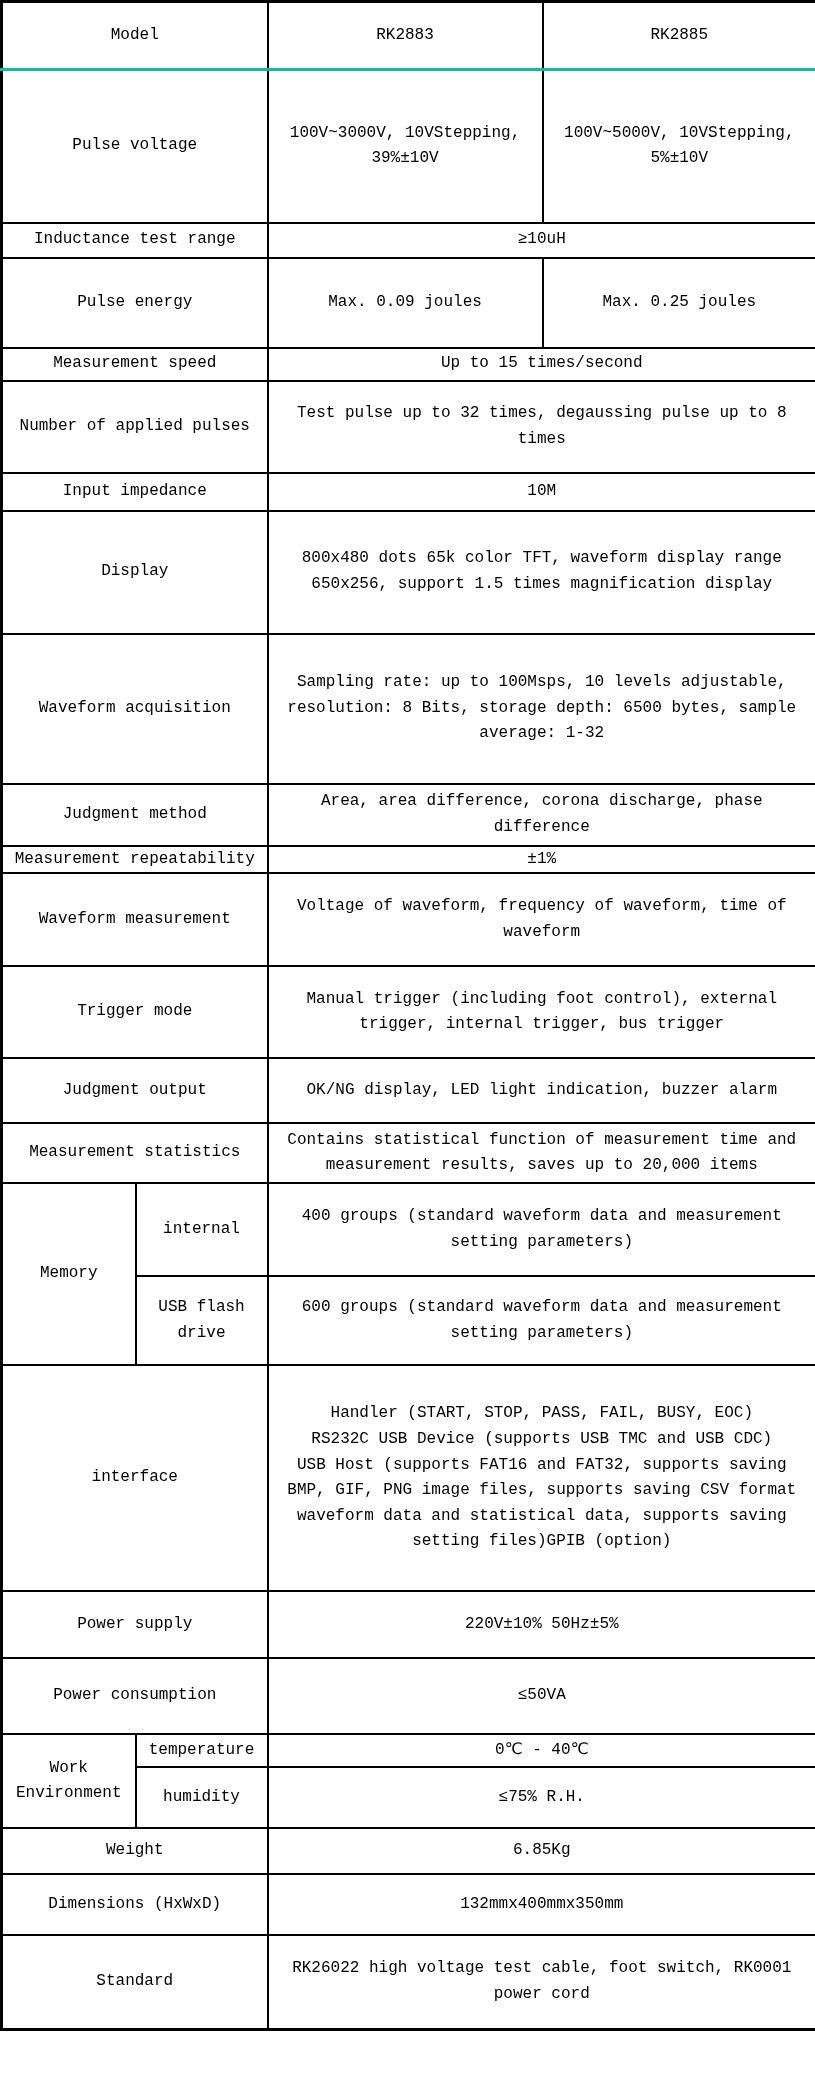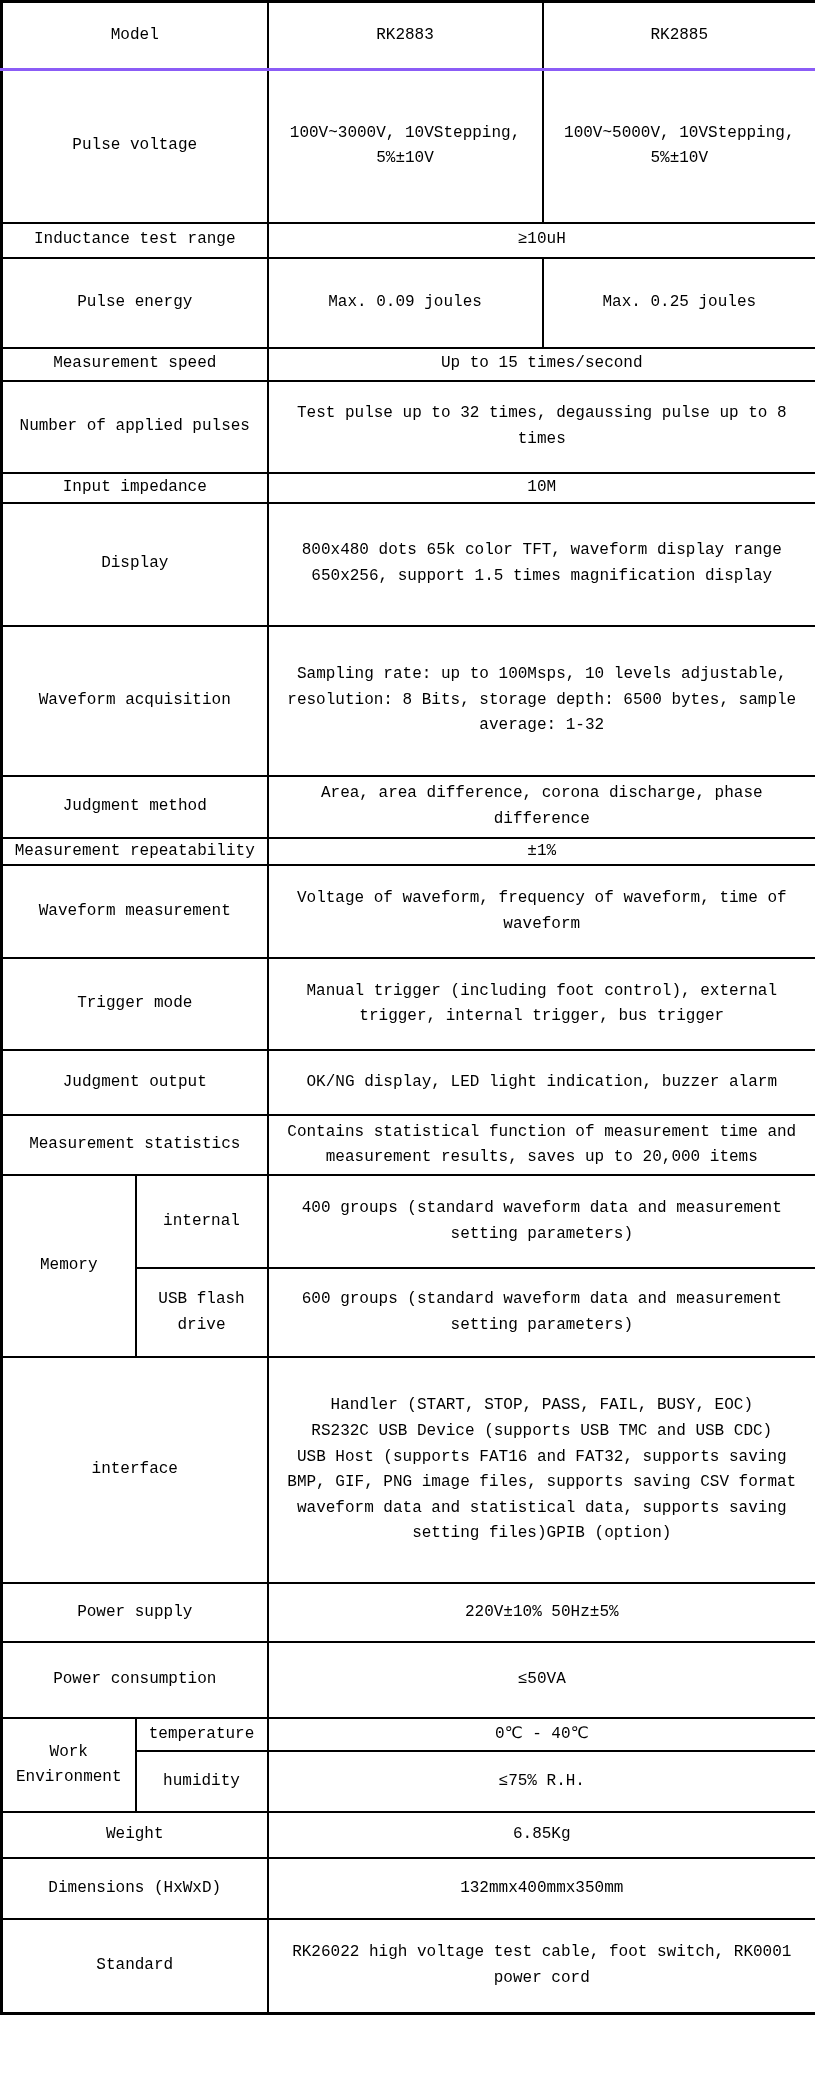--- a/index.html
+++ b/index.html
@@ -18,21 +18,21 @@
   }
   table.spec td {
     border: 2px solid #000;
     text-align: center;
     vertical-align: middle;
     padding: 0 4px;
     white-space: pre-wrap;
     overflow: hidden;
   }
   table.spec td.v { padding: 0 12px; }
-  tr.hdr td { border-bottom: 3px solid #8b5cf6; }
+  tr.hdr td { border-bottom: 3px solid #14b8a6; }
 </style>
 </head>
 <body>
 
 <table class="spec">
   <colgroup>
     <col style="width:134px">
     <col style="width:132px">
     <col style="width:275px">
     <col style="width:274px">
@@ -40,21 +40,21 @@
 
   <tbody>
       <tr class="hdr" style="height:68px">
     <td colspan="2">Model</td>
     <td class="v">RK2883</td>
     <td class="v">RK2885</td>
   </tr>
 
   <tr style="height:153px">
     <td colspan="2">Pulse voltage</td>
-    <td class="v">100V~3000V, 10VStepping, 5%±10V</td>
+    <td class="v">100V~3000V, 10VStepping, 39%±10V</td>
     <td class="v">100V~5000V, 10VStepping, 5%±10V</td>
   </tr>
 
   <tr style="height:35px">
     <td colspan="2">Inductance test range</td>
     <td colspan="2" class="v">≥10uH</td>
   </tr>
 
   <tr style="height:90px">
     <td colspan="2">Pulse energy</td>
@@ -65,21 +65,21 @@
   <tr style="height:33px">
     <td colspan="2">Measurement speed</td>
     <td colspan="2" class="v">Up to 15 times/second</td>
   </tr>
 
   <tr style="height:92px">
     <td colspan="2">Number of applied pulses</td>
     <td colspan="2" class="v">Test pulse up to 32 times, degaussing pulse up to 8 times</td>
   </tr>
 
-  <tr style="height:30px">
+  <tr style="height:38px">
     <td colspan="2">Input impedance</td>
     <td colspan="2" class="v">10M</td>
   </tr>
 
   <tr style="height:123px">
     <td colspan="2">Display</td>
     <td colspan="2" class="v">800x480 dots 65k color TFT, waveform display range 650x256, support 1.5 times magnification display</td>
   </tr>
 
   <tr style="height:150px">
@@ -128,21 +128,21 @@
     <td colspan="2" class="v">600 groups (standard waveform data and measurement setting parameters)</td>
   </tr>
 
   <tr style="height:226px">
     <td colspan="2">interface</td>
     <td colspan="2" class="v">Handler (START, STOP, PASS, FAIL, BUSY, EOC)
 RS232C USB Device (supports USB TMC and USB CDC)
 USB Host (supports FAT16 and FAT32, supports saving BMP, GIF, PNG image files, supports saving CSV format waveform data and statistical data, supports saving setting files)GPIB (option)</td>
   </tr>
 
-  <tr style="height:59px">
+  <tr style="height:67px">
     <td colspan="2">Power supply</td>
     <td colspan="2" class="v">220V±10% 50Hz±5%</td>
   </tr>
 
   <tr style="height:76px">
     <td colspan="2">Power consumption</td>
     <td colspan="2" class="v">≤50VA</td>
   </tr>
 
   <tr style="height:33px">

